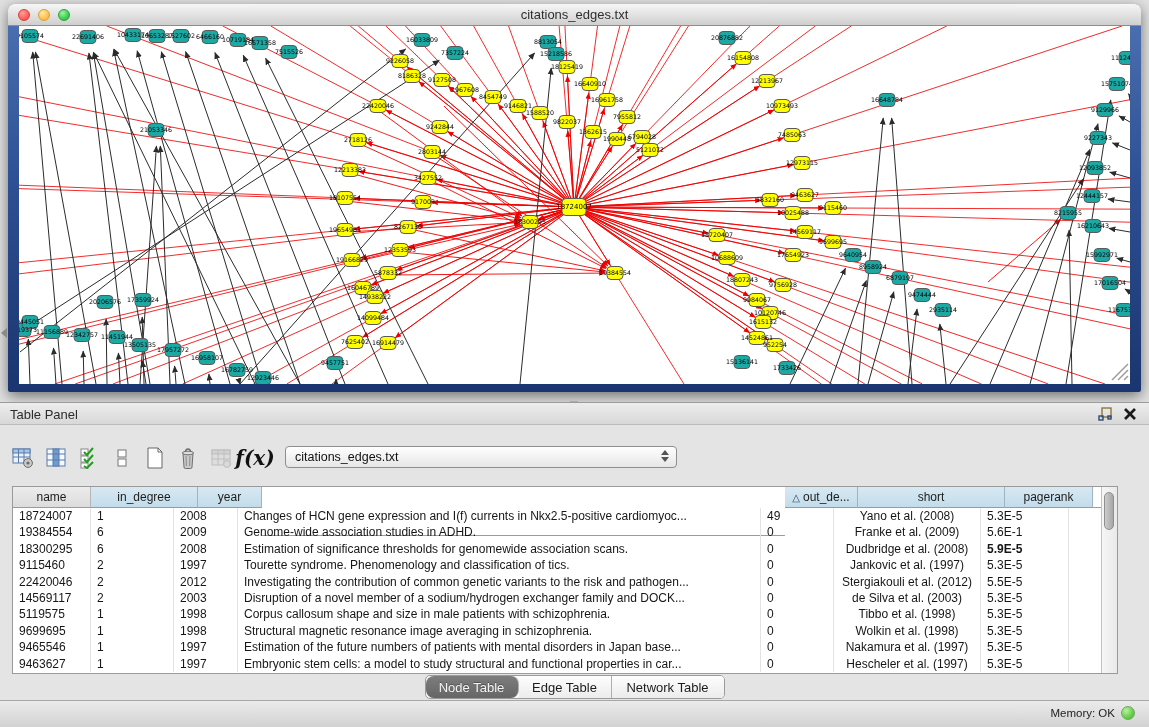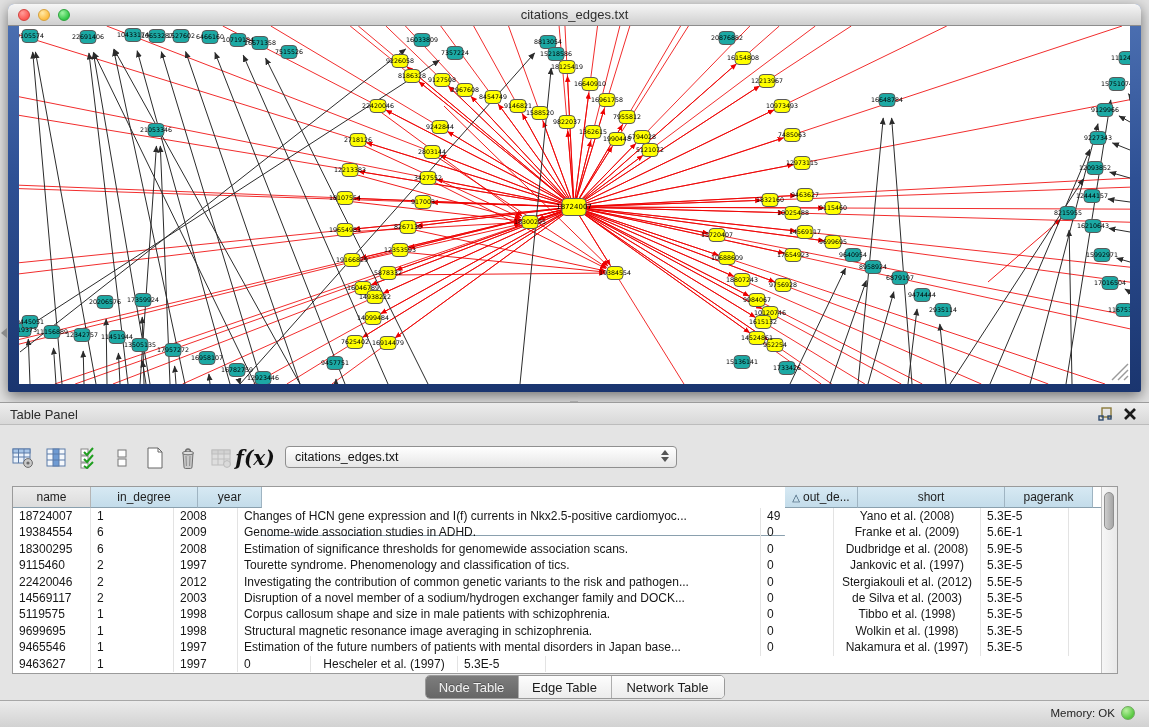--- a/index.html
+++ b/index.html
@@ -82,21 +82,21 @@
   .vthumb{position:absolute;left:2px;top:5px;width:10px;height:38px;border-radius:6px;
     background:linear-gradient(90deg,#cdcdcd,#a6a6a6);border:1px solid #8f8f8f;box-sizing:border-box;cursor:pointer;}
 
   
   .tabbar{position:absolute;left:0;top:250px;width:1149px;height:25px;display:flex;justify-content:center;}
   .segctl{display:flex;height:22px;border:1px solid #9a9a9a;border-radius:5px;overflow:hidden;
     background:#f7f7f7;box-shadow:inset 0 1px 0 rgba(255,255,255,.7);}
   .seg{font-size:13px;color:#1c1c1c;display:flex;align-items:center;justify-content:center;
     border-right:1px solid #aeaeae;cursor:pointer;background:linear-gradient(#fdfdfd,#ececec);}
   .seg:last-child{border-right:none;}
-  .seg.active{background:linear-gradient(#7d7d7d,#666666);color:#f3f3f3;text-shadow:0 -1px 0 rgba(0,0,0,.3);}
+  .seg.active{background:linear-gradient(#7d7d7d,#666666);color:#f3f3f3;text-shadow:0 -1px 0 rgba(0,0,0,.3);border-radius:8px;}
 
   
   .statusbar{position:absolute;left:0;top:700px;width:1149px;height:27px;
     background:linear-gradient(#ebebeb,#d2d2d2);border-top:1px solid #a7a7a7;box-sizing:border-box;}
   .memory{position:absolute;right:14px;top:5px;display:flex;align-items:center;gap:6px;cursor:pointer;}
   .memory-label{font-size:11.5px;color:#222;}
   .memory-dot{width:14px;height:14px;border-radius:50%;
     background:radial-gradient(circle at 35% 30%,#b9f0a0,#57c840 70%);border:1px solid #6fa95f;box-sizing:border-box;}
 </style>
 </head>
@@ -670,21 +670,21 @@
               <div class="td" style="width: 88px; flex: 0 0 auto;">5.6E-1</div>
               <div class="td filler"></div>
             </div>
             <div class="tr">
               <div class="td" style="width: 78px; flex: 0 0 auto;">18300295</div>
               <div class="td" style="width: 83px; flex: 0 0 auto;">6</div>
               <div class="td" style="width: 64px; flex: 0 0 auto;">2008</div>
               <div class="td" style="width: 523px; flex: 0 0 auto;">Estimation of significance thresholds for genomewide association scans.</div>
               <div class="td" style="width: 73px; flex: 0 0 auto;">0</div>
               <div class="td center" style="width: 147px; flex: 0 0 auto;">Dudbridge et al. (2008)</div>
-              <div class="td" style="width: 88px; flex: 0 0 auto;">5.9E-5</div>
+              <div class="td" style="width: 88px; flex: 0 0 auto; font-weight: bold;">5.9E-5</div>
               <div class="td filler"></div>
             </div>
             <div class="tr">
               <div class="td" style="width: 78px; flex: 0 0 auto;">9115460</div>
               <div class="td" style="width: 83px; flex: 0 0 auto;">2</div>
               <div class="td" style="width: 64px; flex: 0 0 auto;">1997</div>
               <div class="td" style="width: 523px; flex: 0 0 auto;">Tourette syndrome. Phenomenology and classification of tics.</div>
               <div class="td" style="width: 73px; flex: 0 0 auto;">0</div>
               <div class="td center" style="width: 147px; flex: 0 0 auto;">Jankovic et al. (1997)</div>
               <div class="td" style="width: 88px; flex: 0 0 auto;">5.3E-5</div>
@@ -737,20 +737,21 @@
               <div class="td" style="width: 523px; flex: 0 0 auto;">Estimation of the future numbers of patients with mental disorders in Japan base...</div>
               <div class="td" style="width: 73px; flex: 0 0 auto;">0</div>
               <div class="td center" style="width: 147px; flex: 0 0 auto;">Nakamura et al. (1997)</div>
               <div class="td" style="width: 88px; flex: 0 0 auto;">5.3E-5</div>
               <div class="td filler"></div>
             </div>
             <div class="tr">
               <div class="td" style="width: 78px; flex: 0 0 auto;">9463627</div>
               <div class="td" style="width: 83px; flex: 0 0 auto;">1</div>
               <div class="td" style="width: 64px; flex: 0 0 auto;">1997</div>
+              <div class="td" style="width: 523px; flex: 0 0 auto;">Embryonic stem cells: a model to study structural and functional properties in car...</div>
               <div class="td" style="width: 73px; flex: 0 0 auto;">0</div>
               <div class="td center" style="width: 147px; flex: 0 0 auto;">Hescheler et al. (1997)</div>
               <div class="td" style="width: 88px; flex: 0 0 auto;">5.3E-5</div>
               <div class="td filler"></div>
             </div>
           </div>
       </div>
       <div class="vscroll">
         <div class="vthumb"></div>
       </div>

